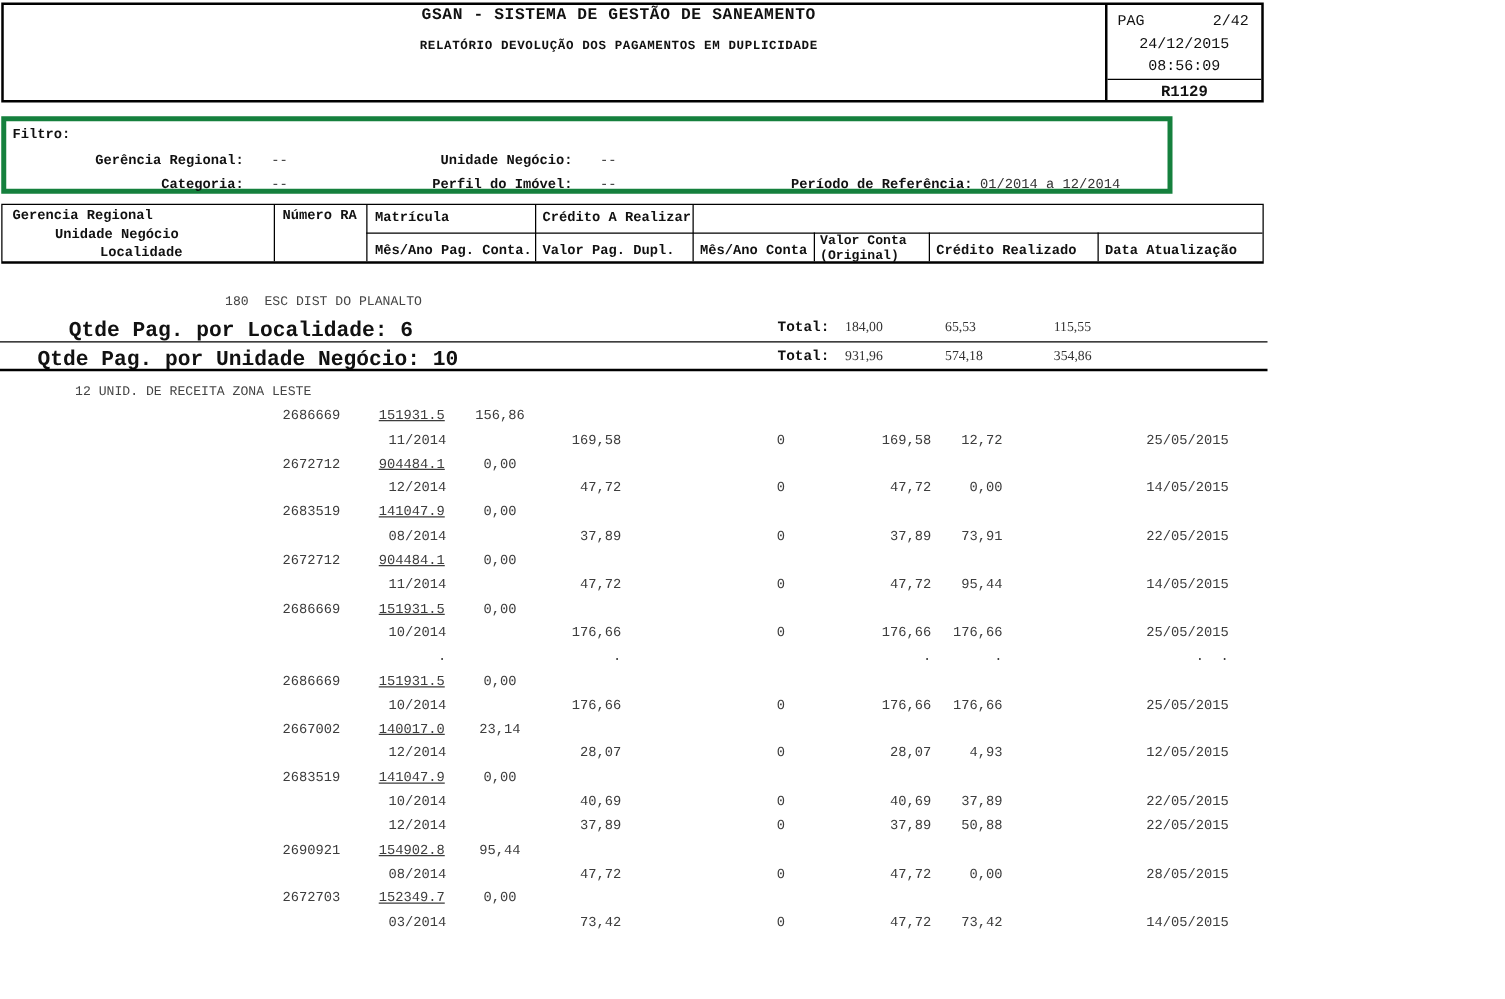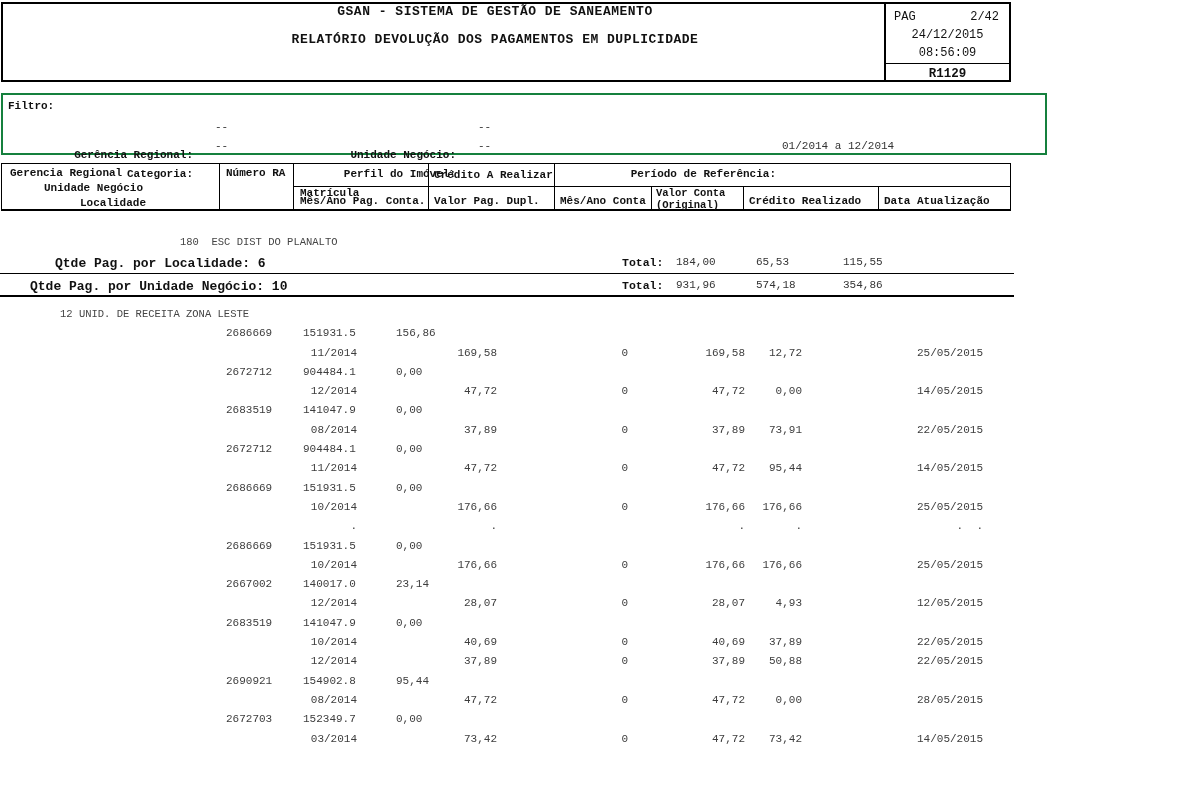--- a/index.html
+++ b/index.html
@@ -8,65 +8,65 @@
   .abs{position:absolute;}
   .pre{white-space:pre;}
 
   
   .hdr{position:absolute;left:1px;top:2px;width:1010px;height:80px;border:2px solid #000;box-sizing:border-box;}
   .logo-cell{position:absolute;left:0;top:0;width:103px;height:100%;border-right:2px solid #000;box-sizing:border-box;text-align:center;}
   .logo-name{font-family:"Liberation Sans",sans-serif;font-weight:bold;font-size:27px;line-height:22px;color:#1e3a8f;letter-spacing:0px;margin-top:-2px;}
   .logo-tag{font-family:"Liberation Sans",sans-serif;font-size:4px;color:#2a55a8;white-space:nowrap;overflow:hidden;width:96px;margin:1px auto 0;}
   .title-wrap{position:absolute;left:103px;right:125px;top:0;height:100%;text-align:center;}
   .title1{font-weight:bold;font-size:13px;letter-spacing:.5px;}
-  .title2{margin-top:13px;font-weight:bold;font-size:13px;letter-spacing:.5px;}
+  .title2{margin-top:13px;font-weight:bold;font-size:10px;letter-spacing:.5px;}
   .pag-cell{position:absolute;right:0;top:0;width:125px;height:100%;border-left:2px solid #000;box-sizing:border-box;font-size:12px;}
   .pag-row1{display:flex;justify-content:space-between;padding:6px 10px 0 8px;}
   .pag-row{ text-align:center;margin-top:4px;}
   .pag-divider{position:absolute;left:0;right:0;top:59px;height:1px;background:#000;}
   .pag-code{position:absolute;left:0;right:0;top:63px;text-align:center;font-weight:bold;font-size:12.5px;}
 
   
-  .filter{position:absolute;left:1px;top:93px;width:1046px;height:62px;border:2px solid #15803d;box-sizing:border-box;font-size:11px;}
-  .filter .lbl{font-weight:bold;margin-top:28px;}
+  .filter{position:absolute;left:1px;top:93px;width:937px;height:62px;border:4px solid #15803d;box-sizing:border-box;font-size:11px;}
+  .filter .lbl{font-weight:bold;}
   .filter .val{color:#333;}
   .f-title{position:absolute;left:5px;top:5px;font-weight:bold;}
   .f-row1{top:26px;} .f-row2{top:45px;}
   .f-l1{position:absolute;left:0;width:190px;text-align:right;}
   .f-v1{position:absolute;left:212px;}
   .f-l2{position:absolute;left:258px;width:195px;text-align:right;}
   .f-v2{position:absolute;left:475px;}
   .f-l3{position:absolute;left:500px;width:273px;text-align:right;}
   .f-v3{position:absolute;left:779px;}
 
   
   .thead{position:absolute;left:1px;top:163px;width:1010px;height:48px;border:1px solid #000;border-bottom:2px solid #000;box-sizing:border-box;font-size:11px;font-weight:bold;}
   .vline{position:absolute;top:0;bottom:0;width:1px;background:#000;}
   .vline-b{position:absolute;top:22px;bottom:0;width:1px;background:#000;}
   .hline{position:absolute;left:291px;right:0;top:22px;height:1px;background:#000;}
   .th{position:absolute;white-space:pre;}
 
   
   .sum-loc{position:absolute;left:180px;top:236px;font-size:10.5px;color:#444;white-space:pre;}
-  .qtde{font-weight:bold;font-size:13px;}
+  .qtde{font-weight:bold;font-size:17px;}
   .total-lbl{position:absolute;left:622px;font-weight:bold;font-size:11.5px;}
   .t1{left:676px;width:66px;} .t2{left:756px;width:62px;} .t3{left:843px;width:62px;}
-  .tot-val{font-family:Liberation Mono, monospace;font-size:11px;color:#333;}
+  .tot-val{font-family:Liberation Serif, serif;font-size:11px;color:#333;}
   .hr1{position:absolute;left:0;top:273px;width:1014px;height:1px;background:#000;}
   .hr2{position:absolute;left:0;top:295px;width:1014px;height:2px;background:#000;}
 
   
   .body-rows{position:absolute;left:0;top:305px;width:1015px;}
   .row-line{position:relative;height:19.3px;line-height:19.3px;font-size:11px;color:#3d3d3d;padding-left:30px;}
   .cell{position:absolute;top:0;white-space:pre;}
   .c-uh{left:60px;color:#444;font-size:10.5px;}
   .c-lh{left:90px;color:#444;font-size:10.5px;}
   .c-ra{left:226px;width:50px;}
-  .c-mat{left:303px;width:64px;}
-  .c-cred{left:396px;width:76px;text-align:left;}
+  .c-mat{left:303px;width:64px;text-decoration:underline;}
+  .c-cred{left:362px;width:76px;text-align:center;}
   .c-mesano{left:295px;width:62px;text-align:right;}
   .c-valor{left:427px;width:70px;text-align:right;}
   .c-conta{left:566px;width:62px;text-align:right;}
   .c-vconta{left:675px;width:70px;text-align:right;}
   .c-credr{left:730px;width:72px;text-align:right;}
   .c-data{left:906px;width:77px;text-align:right;}
 </style>
 </head>
 <body>
 
@@ -112,21 +112,21 @@
     <div class="vline" style="left:552px"></div>
     <div class="vline-b" style="left:649px"></div>
     <div class="vline-b" style="left:741px"></div>
     <div class="vline-b" style="left:876px"></div>
     <div class="hline"></div>
 
     <span class="th" style="left:8px;top:3px">Gerencia Regional</span>
     <span class="th" style="left:42px;top:18px">Unidade Negócio</span>
     <span class="th" style="left:78px;top:33px">Localidade</span>
     <span class="th" style="left:224px;top:3px">Número RA</span>
-    <span class="th" style="left:298px;top:23px">Matrícula</span>
+    <span class="th" style="left:298px;top:5px">Matrícula</span>
     <span class="th" style="left:432px;top:5px">Crédito A Realizar</span>
     <span class="th" style="left:298px;top:31px">Mês/Ano Pag. Conta.</span>
     <span class="th" style="left:432px;top:31px">Valor Pag. Dupl.</span>
     <span class="th" style="left:558px;top:31px">Mês/Ano Conta</span>
     <span class="th" style="left:654px;top:23px;font-size:10.5px">Valor Conta</span>
     <span class="th" style="left:654px;top:35px;font-size:10.5px">(Original)</span>
     <span class="th" style="left:747px;top:31px">Crédito Realizado</span>
     <span class="th" style="left:882px;top:31px">Data Atualização</span>
   </div>
 

